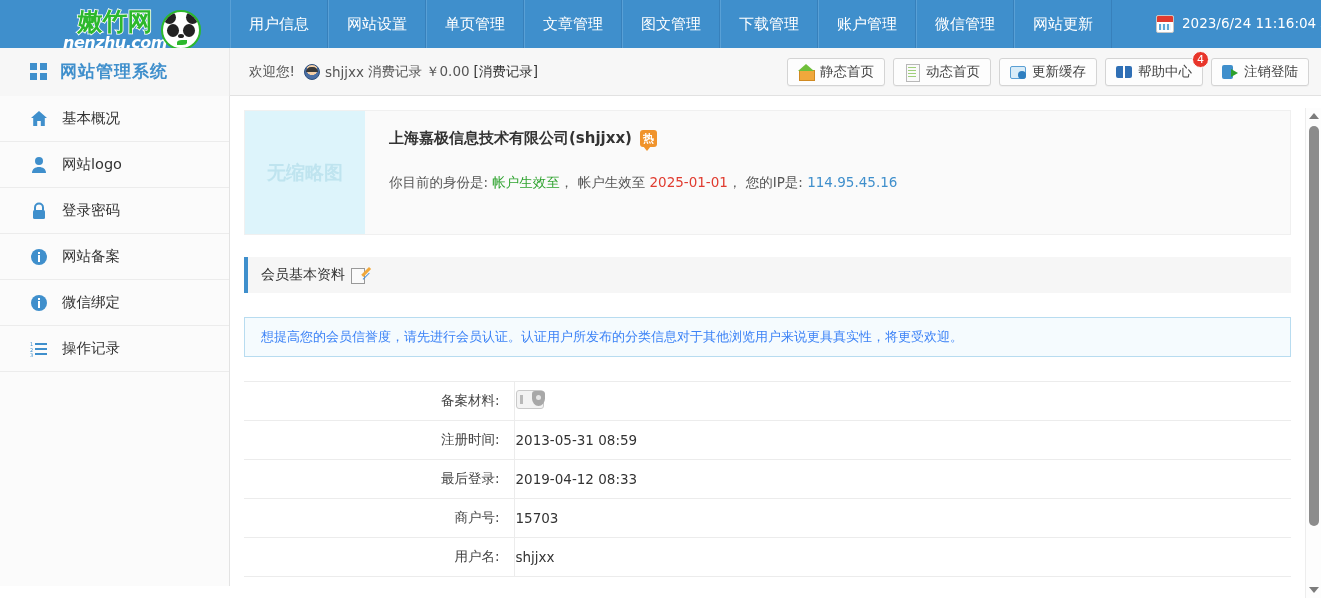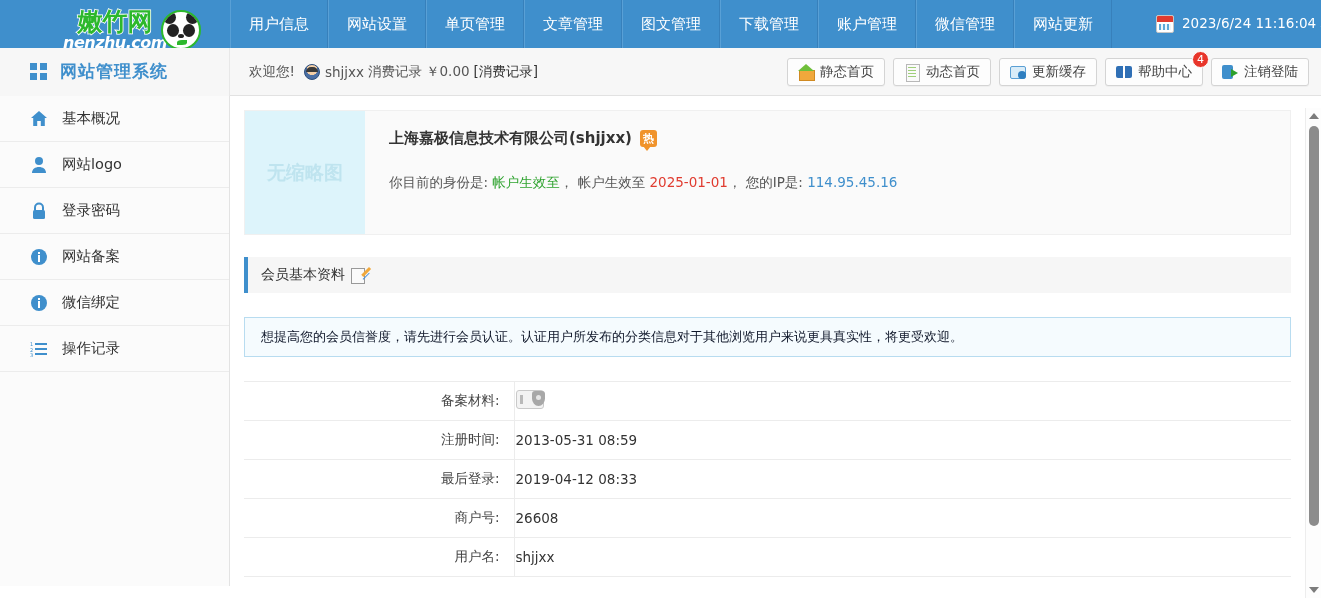--- a/index.html
+++ b/index.html
@@ -249,21 +249,21 @@
     font-size: 14px; color: #333; margin-bottom: 24px;
     font-family: "DejaVu Sans", sans-serif;
   }
   .edit-ic { width: 18px; height: 16px; position: relative; display:inline-block;}
   .edit-ic:before{content:"";position:absolute;left:0;top:1px;width:12px;height:14px;background:#fafafa;border:1px solid #999;}
   .edit-ic:after{content:"";position:absolute;right:0;top:0;width:11px;height:3px;background:#f0a83c;transform:rotate(-45deg);transform-origin:100% 0;box-shadow:-3px 3px 0 -1px #4a90d9;}
 
   .notice {
     border: 1px solid #b8dcf0; background: #f5fbfe;
     height: 40px; display: flex; align-items: center;
-    padding-left: 16px; font-size: 13px; color: #0f172a;
+    padding-left: 16px; font-size: 13px; color: #3b82f6;
     margin-bottom: 24px;
     font-family: "DejaVu Sans", sans-serif;
   }
 
   .dtable { width: 100%; border-collapse: collapse; table-layout: fixed; }
   .dtable tr { border-bottom: 1px solid #ececec; }
   .dtable tr:first-child { border-top: 1px solid #ececec; }
   .dtable td { height: 39px; font-size: 13.5px; font-family: "DejaVu Sans", sans-serif; }
   .dtable td.lbl {
     width: 270px; text-align: right; padding-right: 14px;
@@ -497,21 +497,21 @@
         <tr>
           <td class="lbl">注册时间:</td>
           <td class="val">2013-05-31 08:59</td>
         </tr>
         <tr>
           <td class="lbl">最后登录:</td>
           <td class="val">2019-04-12 08:33</td>
         </tr>
         <tr>
           <td class="lbl">商户号:</td>
-          <td class="val">26608</td>
+          <td class="val">15703</td>
         </tr>
         <tr>
           <td class="lbl">用户名:</td>
           <td class="val">shjjxx</td>
         </tr>
       </tbody>
         </table>
     </div>
   </div>
 

